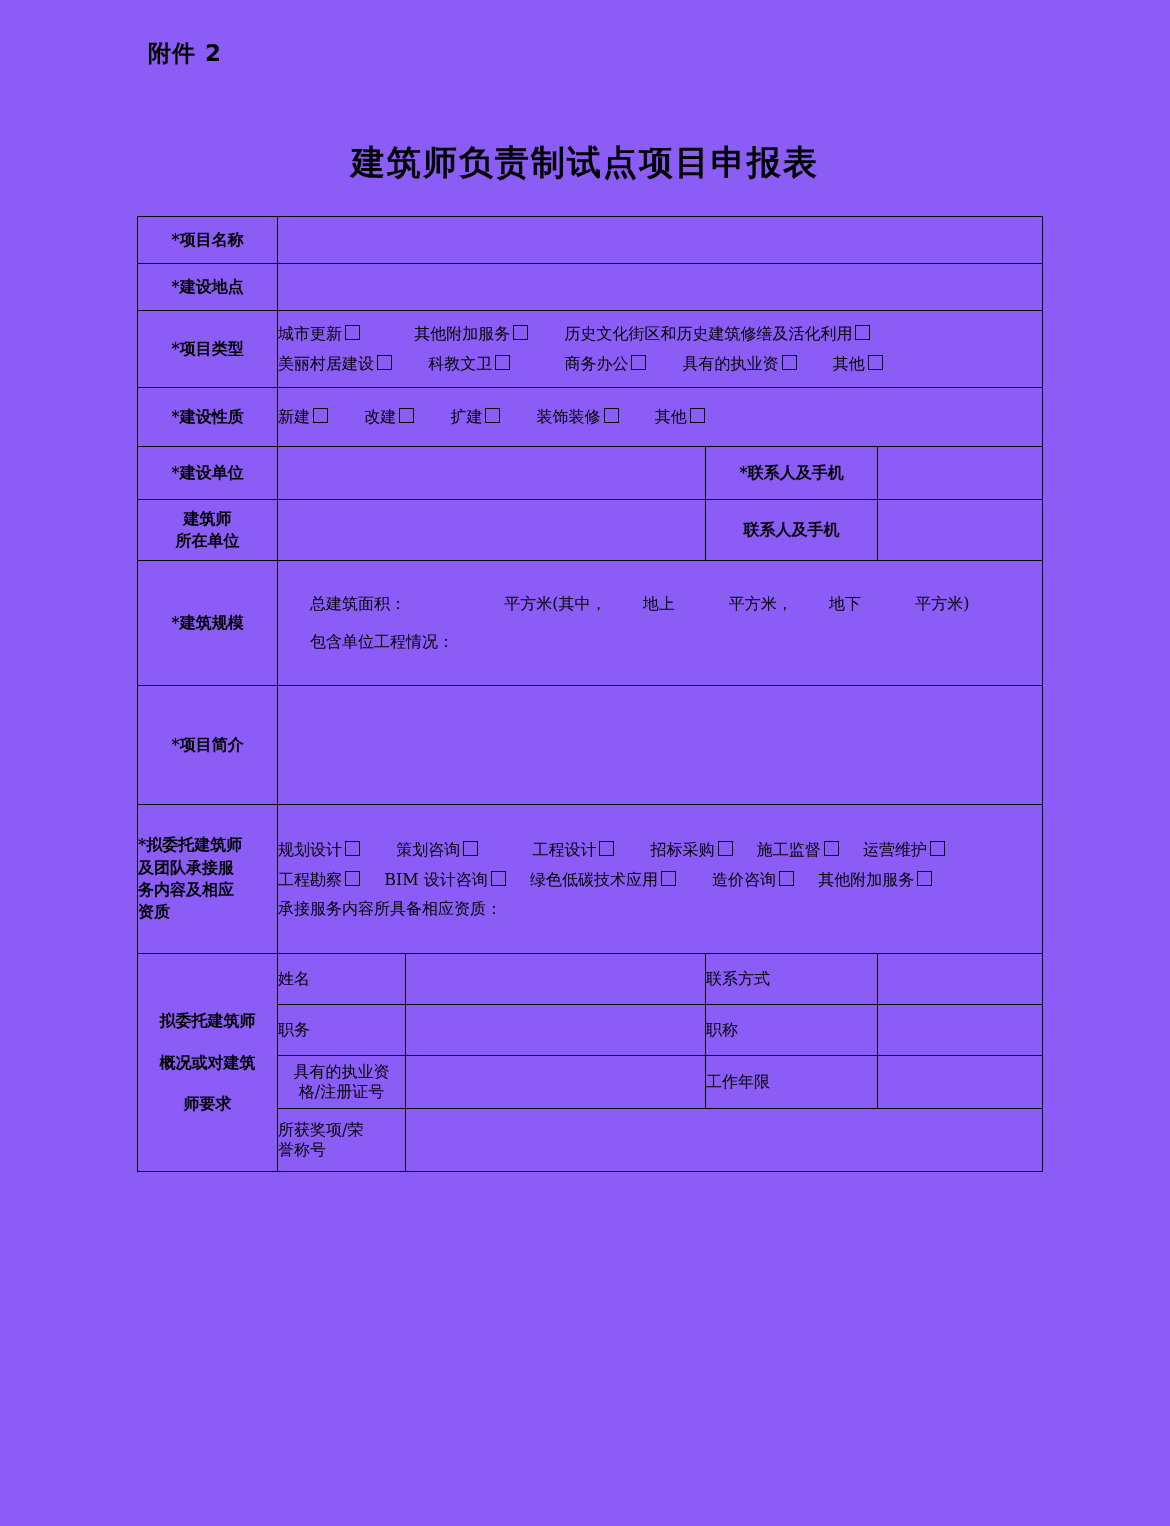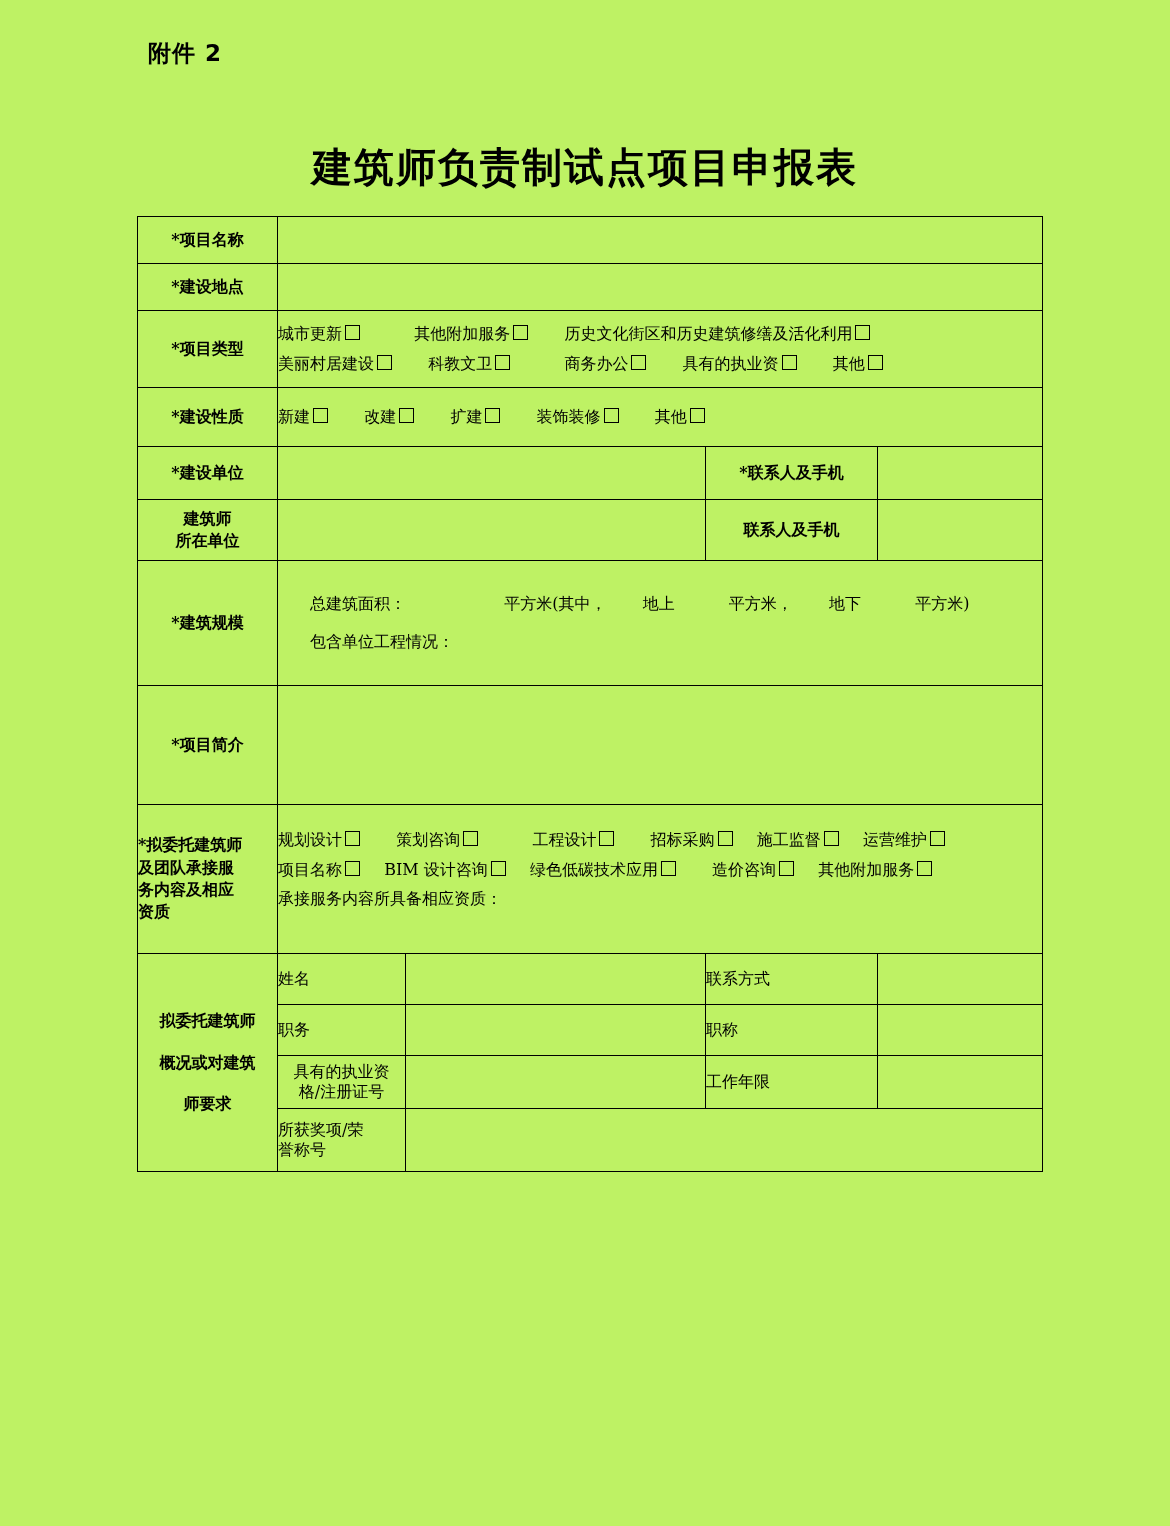--- a/index.html
+++ b/index.html
@@ -13,38 +13,38 @@
     font-family: "DejaVu Sans", "Liberation Sans", sans-serif;
     color: #000000;
     position: relative;
     overflow: hidden;
   }
   .page {
     position: absolute;
     left: 0; top: 0;
     width: 1170px;
     height: 1526px;
-    background: #bef264;
+    background: #8b5cf6;
   }
   .attachment-label {
     position: absolute;
     left: 148px;
     top: 38px;
     font-size: 23px;
     font-weight: bold;
     letter-spacing: 1px;
   }
   .doc-title {
     position: absolute;
     left: 0;
     top: 140px;
     width: 1170px;
     text-align: center;
     font-family: "DejaVu Serif", "Liberation Serif", serif;
-    font-size: 40px;
+    font-size: 34px;
     font-weight: bold;
     letter-spacing: 2px;
   }
   table.form {
     position: absolute;
     left: 137px;
     top: 216px;
     width: 905px;
     border-collapse: collapse;
     table-layout: fixed;
@@ -230,36 +230,36 @@
       <td class="blank" colspan="4"></td>
     </tr>
 
     <tr>
       <td class="lbl-sm" style="height:148px">
         <div>*拟委托建筑师</div>
         <div>及团队承接服</div>
         <div>务内容及相应</div>
         <div>资质</div>
       </td>
-      <td class="row-opts" colspan="4" style="vertical-align:top;padding-top:20px">
+      <td class="row-opts" colspan="4" style="vertical-align:top;padding-top:30px">
         <div>
           <span class="opt"><span>规划设计</span><span class="box"></span></span>
           <span class="sp-md"></span>
           <span class="opt"><span>策划咨询</span><span class="box"></span></span>
           <span class="sp-lg"></span>
           <span class="opt"><span>工程设计</span><span class="box"></span></span>
           <span class="sp-md"></span>
           <span class="opt"><span>招标采购</span><span class="box"></span></span>
           <span class="sp-sm"></span>
           <span class="opt"><span>施工监督</span><span class="box"></span></span>
           <span class="sp-sm"></span>
           <span class="opt"><span>运营维护</span><span class="box"></span></span>
         </div>
         <div>
-          <span class="opt"><span>项目名称</span><span class="box"></span></span>
+          <span class="opt"><span>工程勘察</span><span class="box"></span></span>
           <span class="sp-sm"></span>
           <span class="opt"><span>BIM 设计咨询</span><span class="box"></span></span>
           <span class="sp-sm"></span>
           <span class="opt"><span>绿色低碳技术应用</span><span class="box"></span></span>
           <span class="sp-md"></span>
           <span class="opt"><span>造价咨询</span><span class="box"></span></span>
           <span class="sp-sm"></span>
           <span class="opt"><span>其他附加服务</span><span class="box"></span></span>
         </div>
         <div>承接服务内容所具备相应资质：</div>

